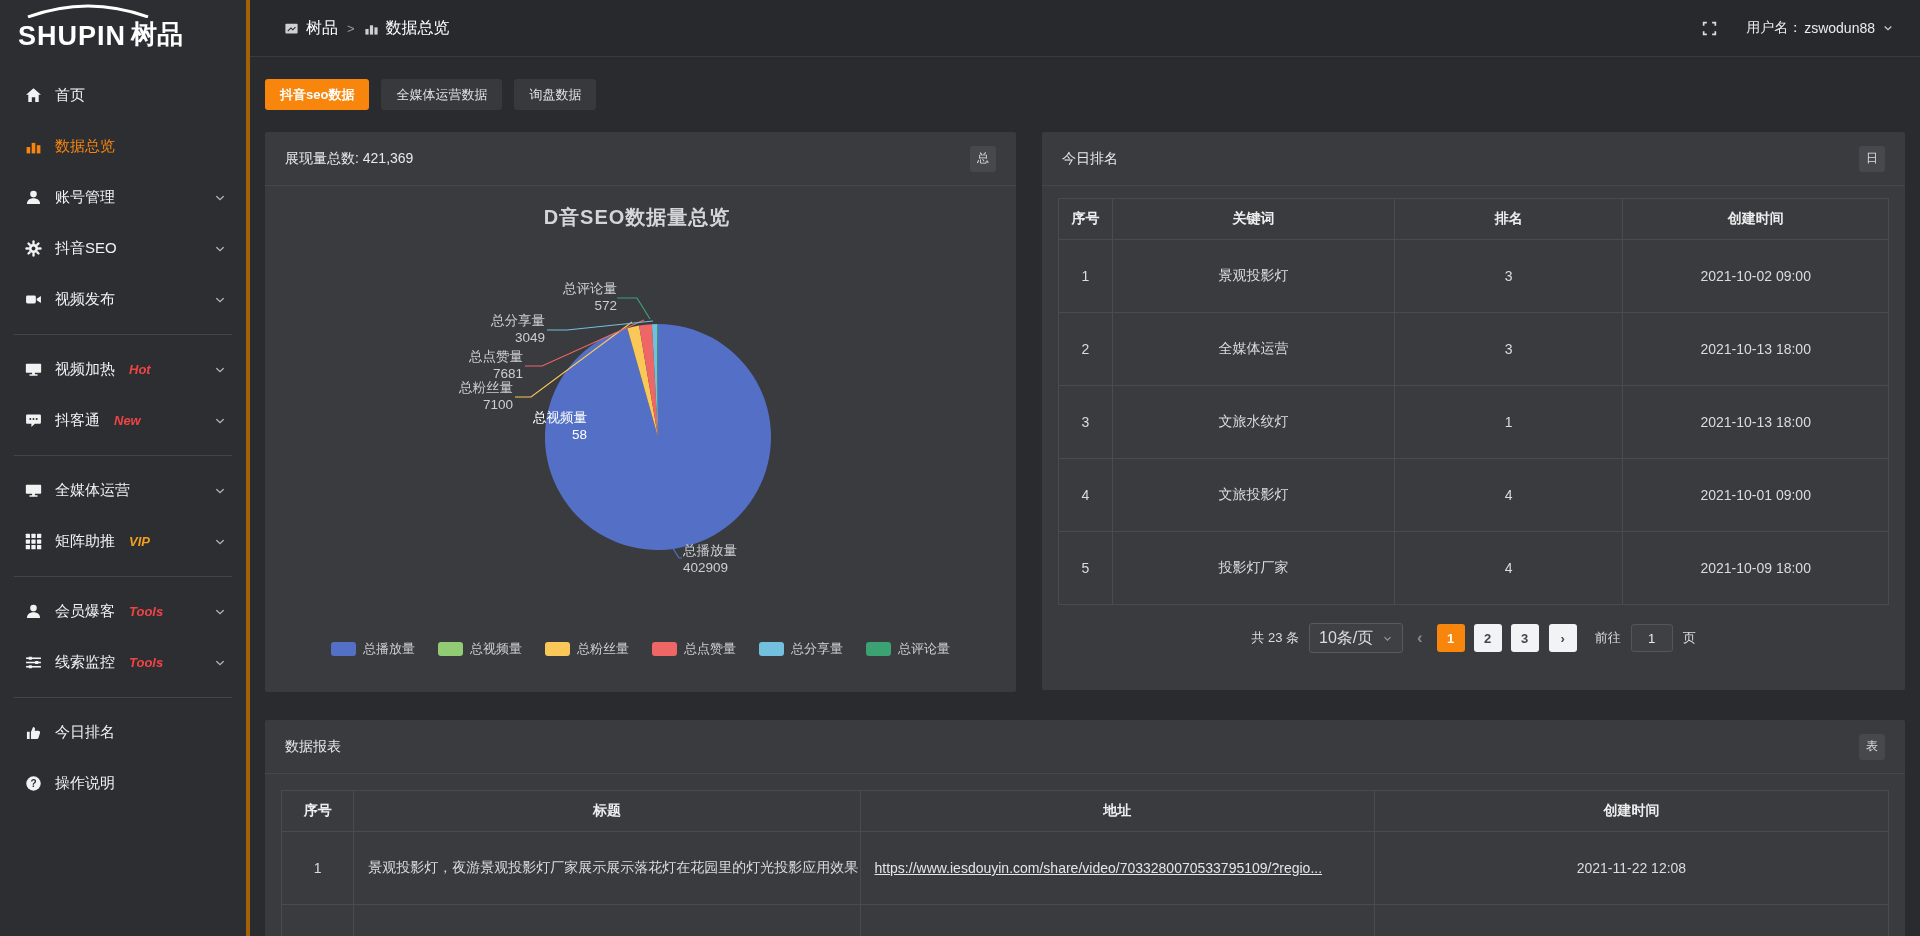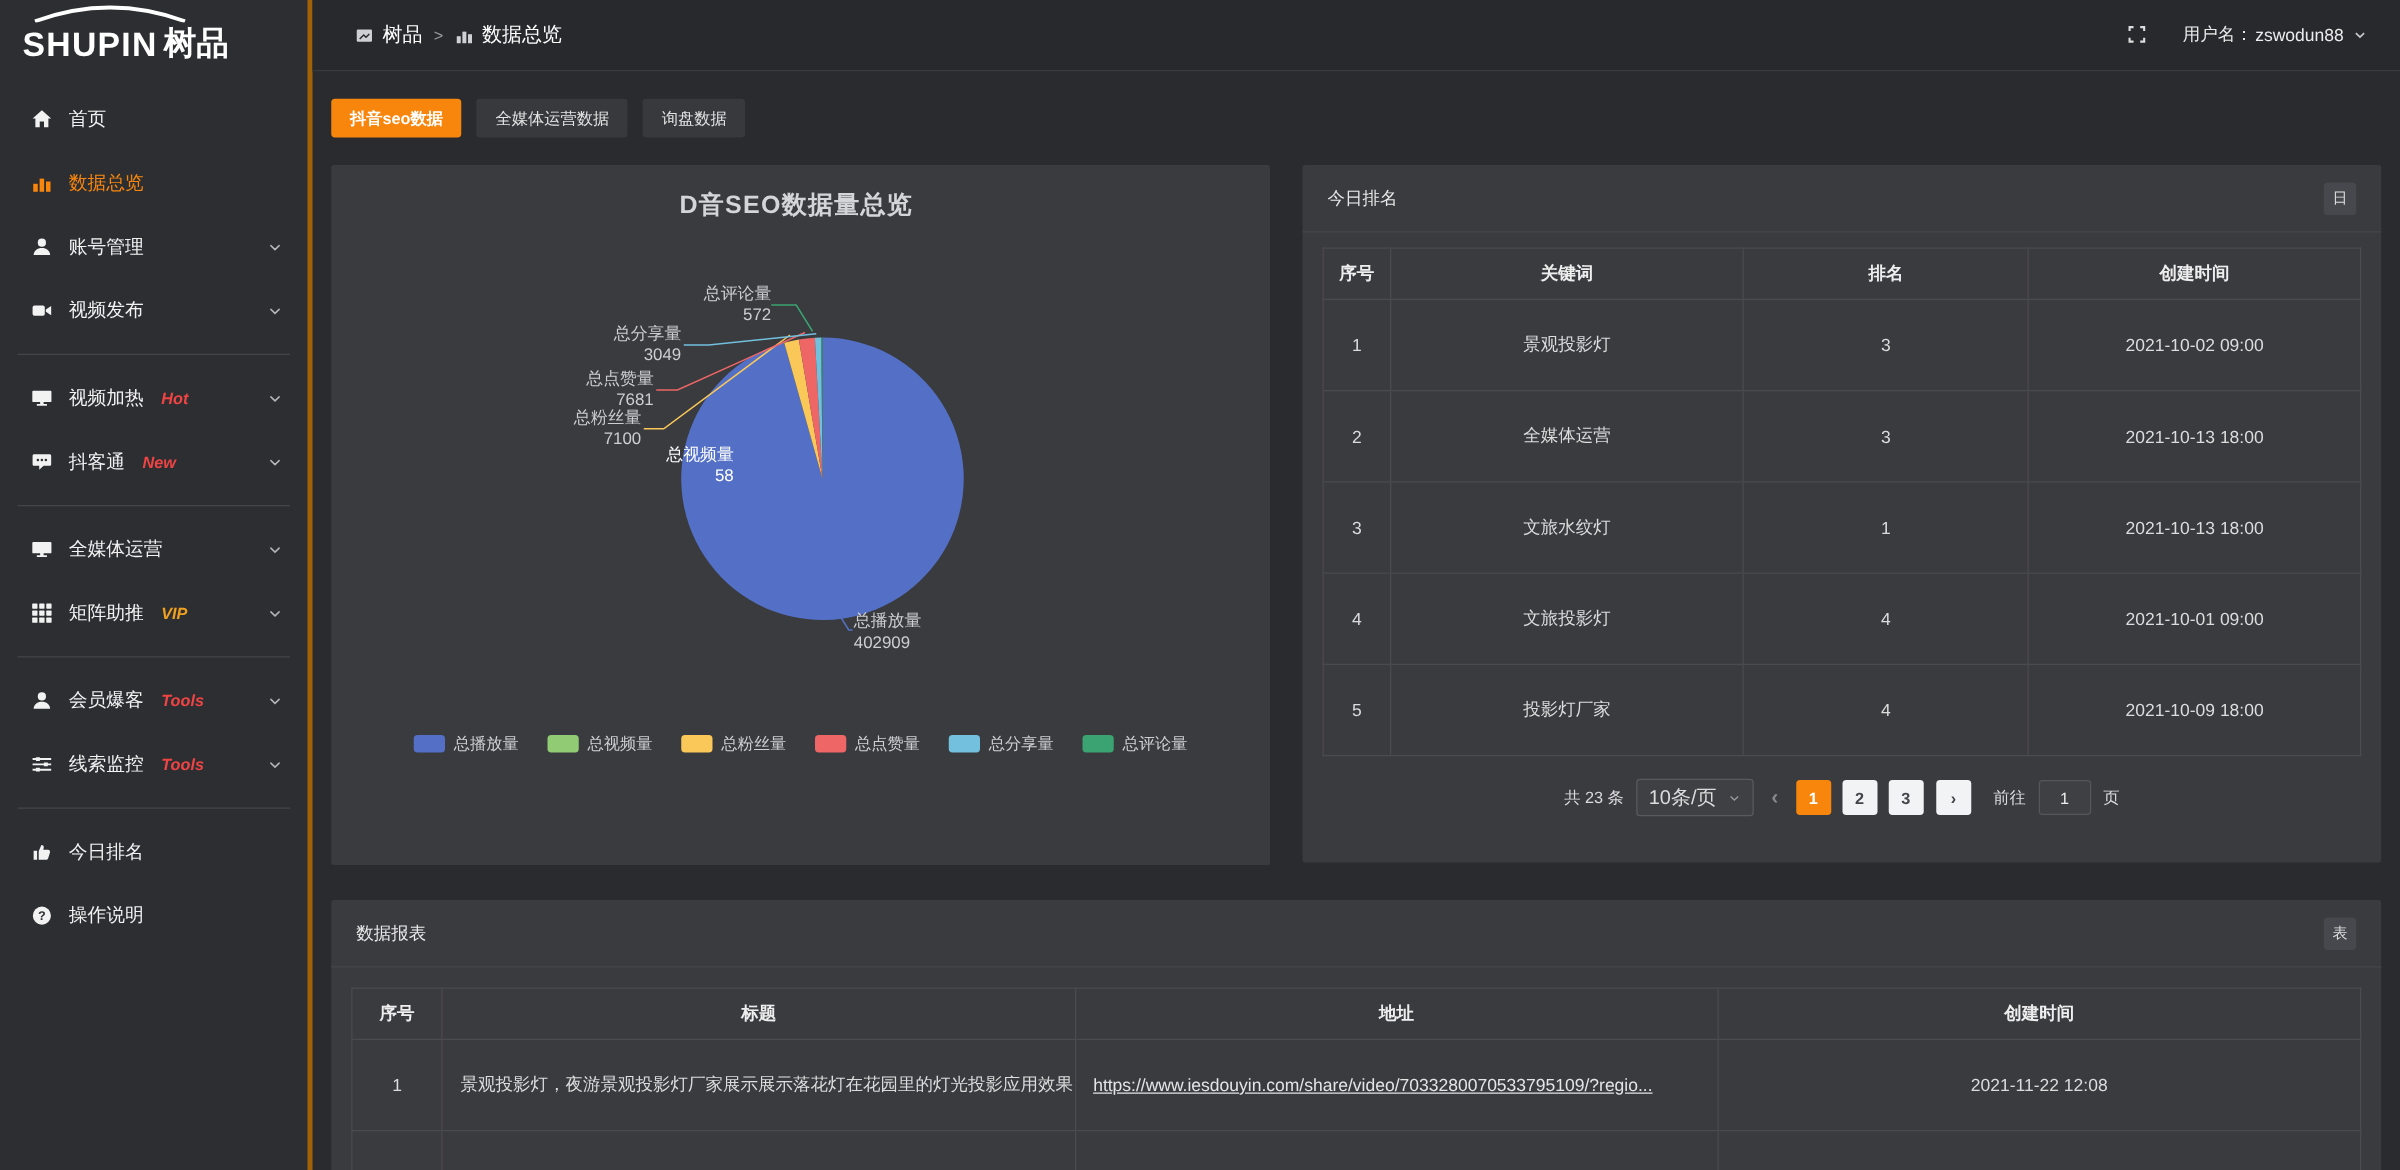--- a/index.html
+++ b/index.html
@@ -24,21 +24,21 @@
   .menu-divider { height:1px; background:#44454a; margin:9px 14px; }
 
   
   .main { flex:1; display:flex; flex-direction:column; min-width:0; }
   .topbar { height:57px; flex-shrink:0; background:#28292d; border-bottom:1px solid #3a3b3f;
     display:flex; align-items:center; padding:0 26px 0 34px; }
   .breadcrumb { display:flex; align-items:center; gap:9px; color:#fff; font-size:16px; }
   .crumb { display:flex; align-items:center; gap:7px; cursor:pointer; }
   .crumb-icon { color:#cfd0d3; display:flex; }
   .crumb-sep { color:#9a9b9e; font-size:13px; }
-  .topbar-right { margin-left:auto; display:flex; align-items:flex-start; gap:28px; }
+  .topbar-right { margin-left:auto; display:flex; align-items:flex-end; gap:28px; }
   .icon-btn { color:#dddddd; cursor:pointer; display:flex; }
   .user { display:flex; align-items:center; gap:2px; color:#ececec; font-size:14px; cursor:pointer; }
   .caret { margin-left:5px; color:#cccccc; display:flex; }
 
   .content { flex:1; padding:22px 15px 0 15px; overflow:hidden; }
   .tabs { display:flex; gap:12px; margin-bottom:22px; }
   .tab { height:31px; padding:0 15px; display:flex; align-items:center; font-size:13px;
     border-radius:3px; background:#38393d; color:#e3e3e3; cursor:pointer; }
   .tab.active { background:var(--accent,#f8860d); color:#fff; font-weight:bold; }
 
@@ -133,20 +133,44 @@
           <span>账号管理</span>
           <span class="mi-chevron">
             <svg width="12" height="12" viewBox="0 0 16 16" fill="none" stroke="currentColor" stroke-width="1.6" stroke-linecap="round">
               <path d="M3.6 6l4.4 4.3L12.4 6"></path>
             </svg>
           </span>
         </div>
         <div class="menu-item">
           <span class="mi-icon">
             <svg viewBox="0 0 16 16" fill="currentColor">
+              <circle cx="8" cy="8" r="4.4"></circle>
+              <g stroke="currentColor" stroke-width="2.2" stroke-linecap="round">
+                <line x1="8" y1="1.4" x2="8" y2="2.9"></line>
+                <line x1="8" y1="13.1" x2="8" y2="14.6"></line>
+                <line x1="1.4" y1="8" x2="2.9" y2="8"></line>
+                <line x1="13.1" y1="8" x2="14.6" y2="8"></line>
+                <line x1="3.3" y1="3.3" x2="4.4" y2="4.4"></line>
+                <line x1="11.6" y1="11.6" x2="12.7" y2="12.7"></line>
+                <line x1="12.7" y1="3.3" x2="11.6" y2="4.4"></line>
+                <line x1="3.3" y1="12.7" x2="4.4" y2="11.6"></line>
+              </g>
+              <circle cx="8" cy="8" r="1.8" fill="#2d2e32"></circle>
+            </svg>
+          </span>
+          <span>抖音SEO</span>
+          <span class="mi-chevron">
+            <svg width="12" height="12" viewBox="0 0 16 16" fill="none" stroke="currentColor" stroke-width="1.6" stroke-linecap="round">
+              <path d="M3.6 6l4.4 4.3L12.4 6"></path>
+            </svg>
+          </span>
+        </div>
+        <div class="menu-item">
+          <span class="mi-icon">
+            <svg viewBox="0 0 16 16" fill="currentColor">
               <rect x="1" y="4.2" width="9.2" height="7.6" rx="1.4"></rect>
               <path d="M11 7.2l4-2.6v6.8l-4-2.6z"></path>
             </svg>
           </span>
           <span>视频发布</span>
           <span class="mi-chevron">
             <svg width="12" height="12" viewBox="0 0 16 16" fill="none" stroke="currentColor" stroke-width="1.6" stroke-linecap="round">
               <path d="M3.6 6l4.4 4.3L12.4 6"></path>
             </svg>
           </span>
@@ -326,20 +350,24 @@
 
       <div class="tabs">
           <div class="tab active">抖音seo数据</div>
           <div class="tab">全媒体运营数据</div>
           <div class="tab">询盘数据</div>
         </div>
 
       <div class="row">
 
         <section class="panel chart-panel">
+          <div class="panel-head">
+            <span class="panel-title">展现量总数: 421,369</span>
+            <span class="panel-badge">总</span>
+          </div>
           <div class="chart-body">
             <svg id="pie-svg" width="751" height="506" viewBox="0 0 751 506">
                 <text x="372" y="38" text-anchor="middle" fill="#d4d5d8" font-size="20" font-weight="600" letter-spacing="1">D音SEO数据量总览</text>
                 <path d="M 393 251 L 393.00 138.00 A 113 113 0 1 1 362.29 142.25 Z" fill="#5470c6"></path>
                 <path d="M 393 251 L 362.29 142.25 A 113 113 0 0 1 362.38 142.23 Z" fill="#91cc75"></path>
                 <path d="M 393 251 L 362.38 142.23 A 113 113 0 0 1 374.05 139.60 Z" fill="#fac858"></path>
                 <path d="M 393 251 L 374.05 139.60 A 113 113 0 0 1 386.90 138.16 Z" fill="#ee6666"></path>
                 <path d="M 393 251 L 386.90 138.16 A 113 113 0 0 1 392.04 138.00 Z" fill="#73c0de"></path>
                 <path d="M 393 251 L 392.04 138.00 A 113 113 0 0 1 393.00 138.00 Z" fill="#3ba272"></path>
                 <polyline points="404,356 414,372 417,372" fill="none" stroke="#5470c6" stroke-width="1.2"></polyline>

